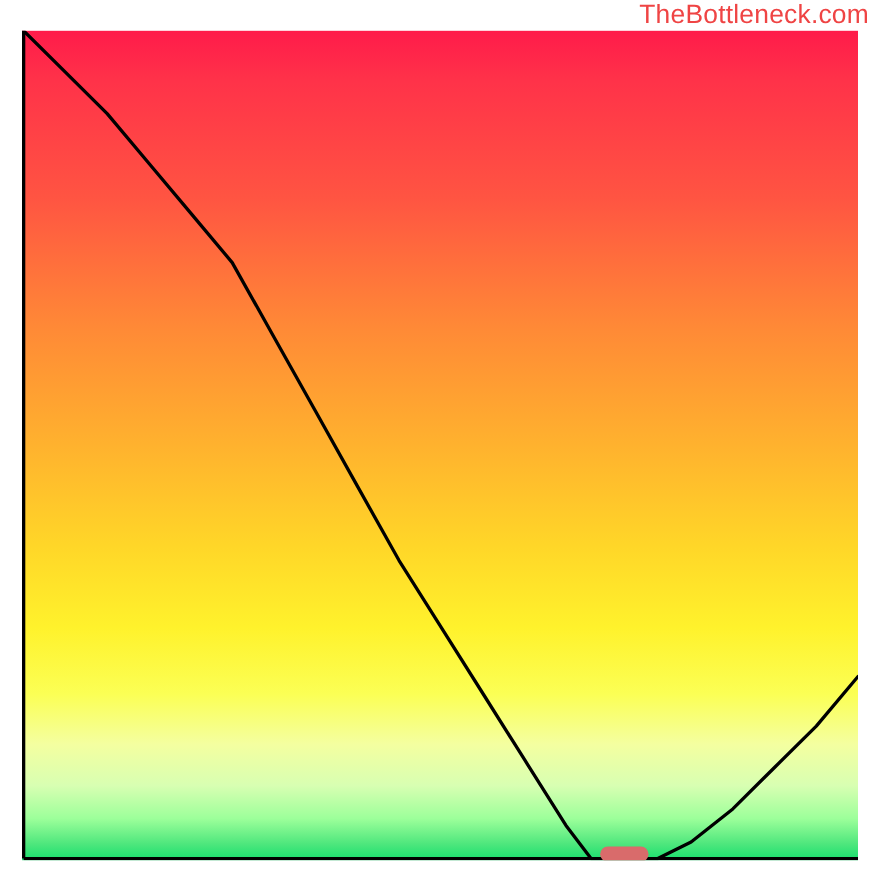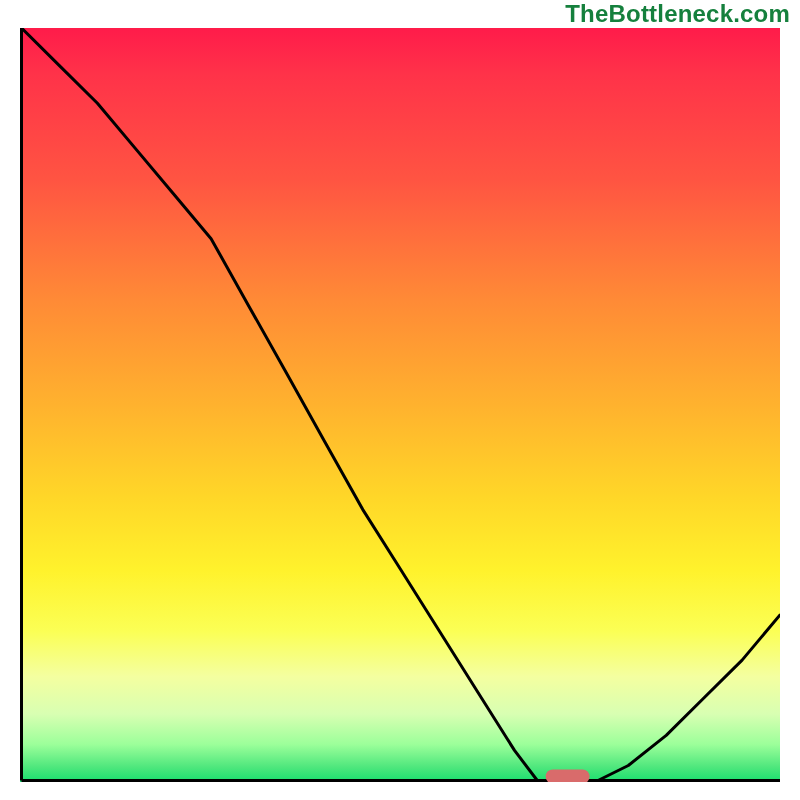--- a/index.html
+++ b/index.html
@@ -14,22 +14,22 @@
   .wrap {
     position: relative;
     width: 800px;
     height: 800px;
   }
   .watermark {
     position: absolute;
     top: 0;
     right: 10px;
     font-size: 24px;
-    font-weight: 700;
-    color: #15803d;
+    font-weight: 400;
+    color: #ef4444;
     letter-spacing: 0.2px;
   }
   .plot-box {
     position: absolute;
     left: 20px;
     top: 28px;
     width: 760px;
     height: 754px;
     box-sizing: border-box;
   }

